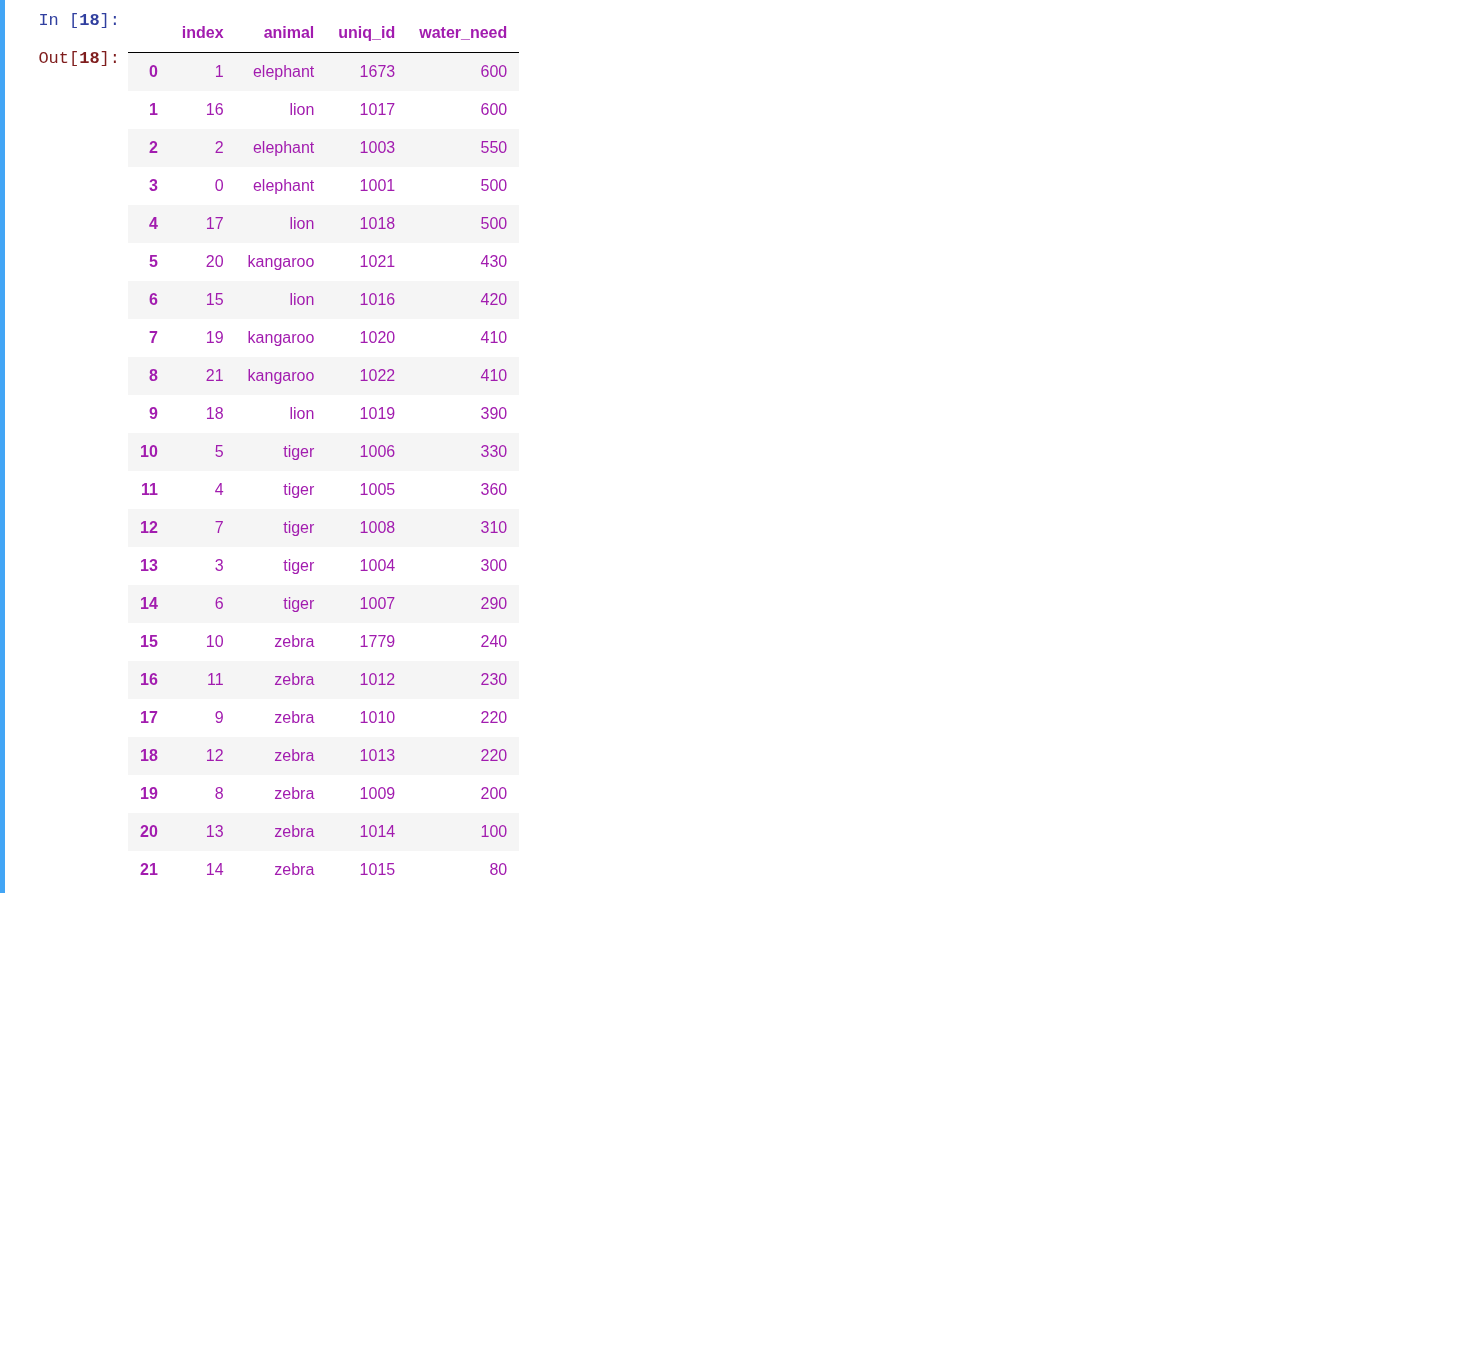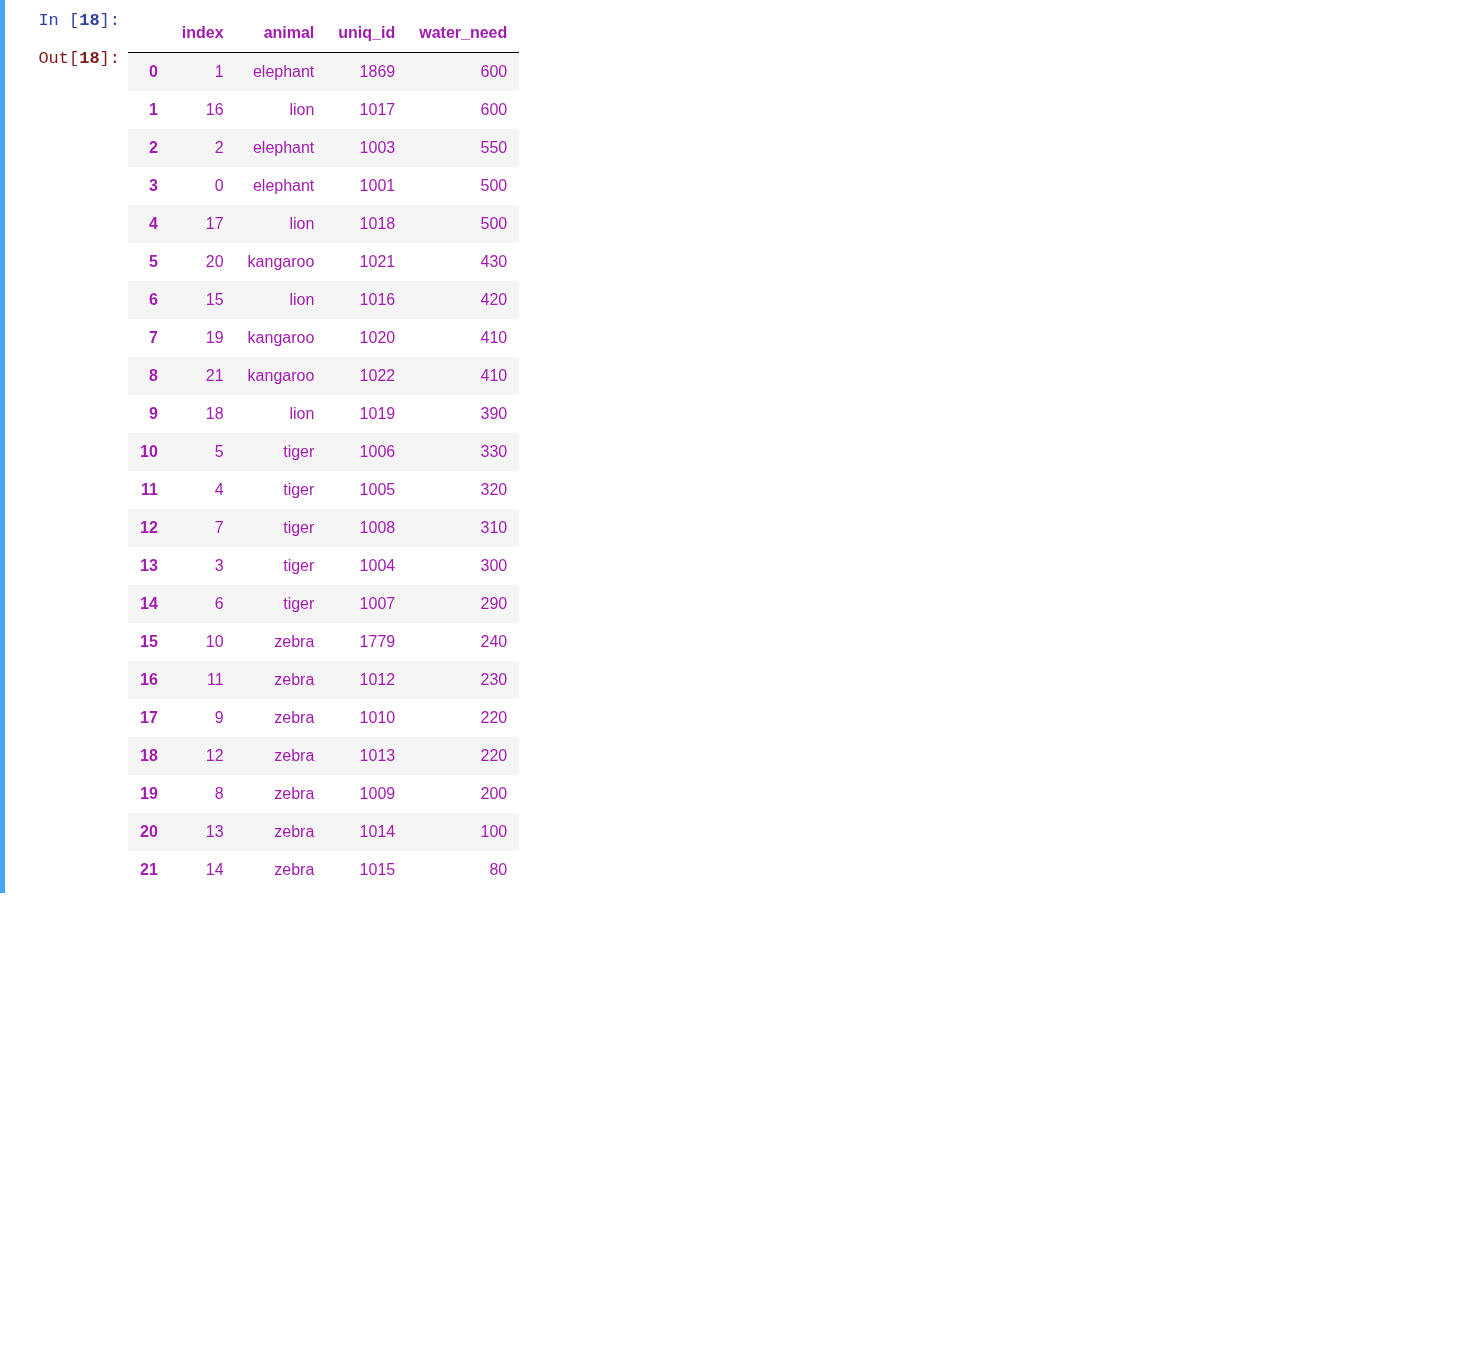--- a/index.html
+++ b/index.html
@@ -107,21 +107,21 @@
             <th>animal</th>
             <th>uniq_id</th>
             <th>water_need</th>
           </tr>
         </thead>
         <tbody id="df-body">
         <tr>
               <th>0</th>
               <td>1</td>
               <td>elephant</td>
-              <td>1869</td>
+              <td>1673</td>
               <td>600</td>
             </tr>
             <tr>
               <th>1</th>
               <td>16</td>
               <td>lion</td>
               <td>1017</td>
               <td>600</td>
             </tr>
             <tr>
@@ -185,21 +185,21 @@
               <td>5</td>
               <td>tiger</td>
               <td>1006</td>
               <td>330</td>
             </tr>
             <tr>
               <th>11</th>
               <td>4</td>
               <td>tiger</td>
               <td>1005</td>
-              <td>320</td>
+              <td>360</td>
             </tr>
             <tr>
               <th>12</th>
               <td>7</td>
               <td>tiger</td>
               <td>1008</td>
               <td>310</td>
             </tr>
             <tr>
               <th>13</th>

